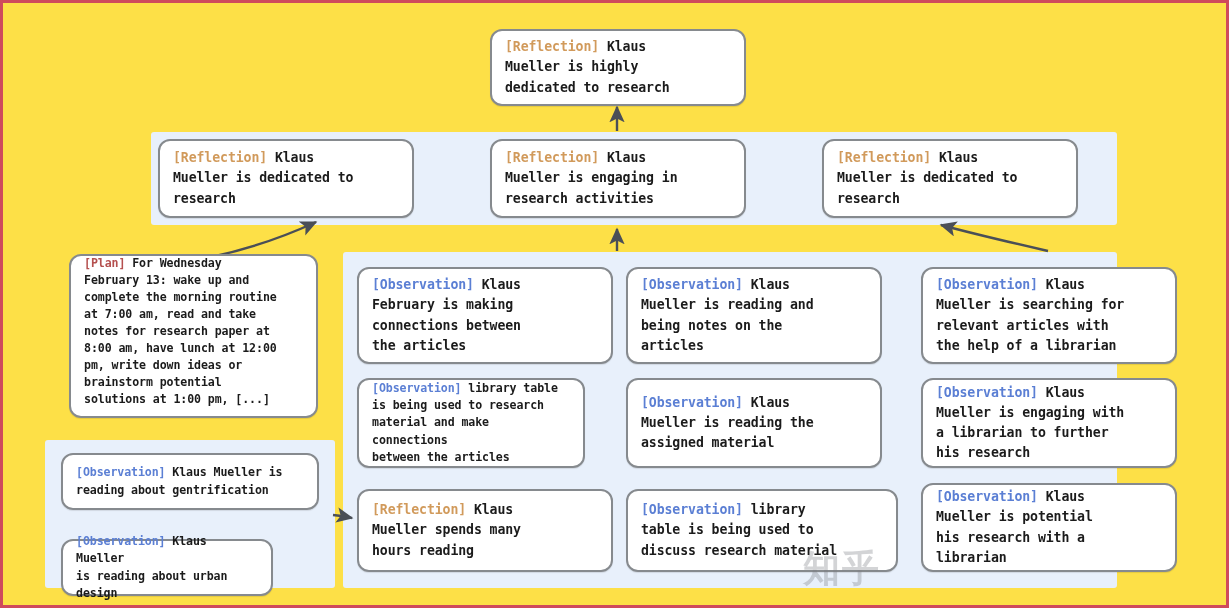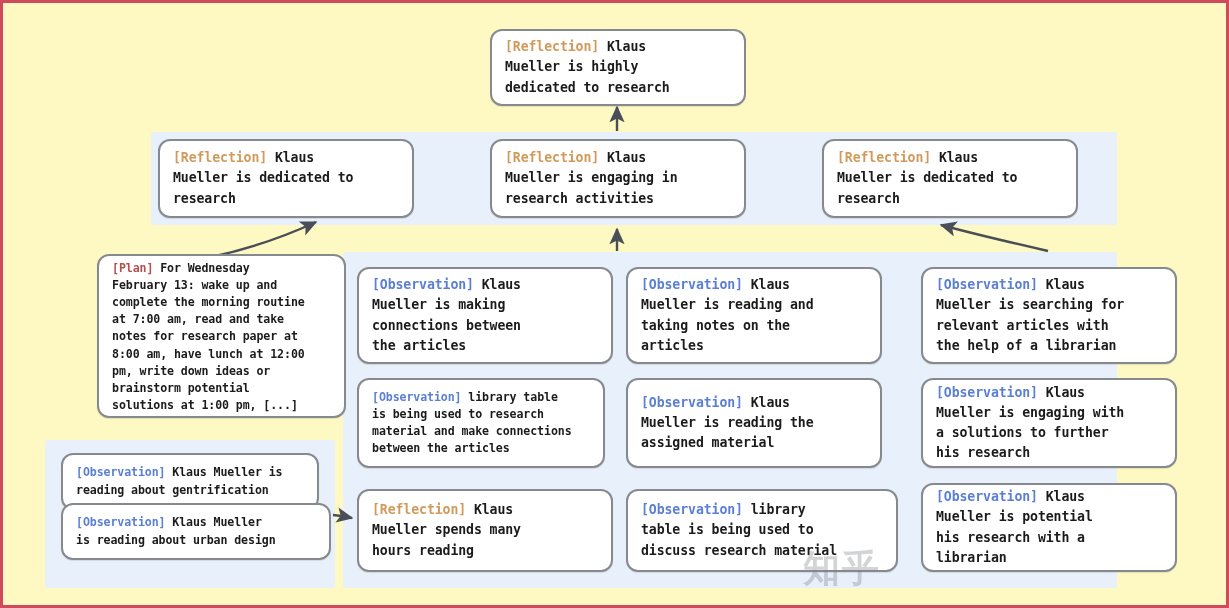--- a/index.html
+++ b/index.html
@@ -3,21 +3,21 @@
 <meta charset="utf-8">
 <title>Reflection Tree</title>
 <style>
   html,body{margin:0;padding:0;background:#ffffff;}
   body{
     font-family:"DejaVu Sans Mono","Liberation Mono",monospace;
     width:1229px;height:608px;overflow:hidden;position:relative;
   }
   #canvas{
     position:relative;width:1229px;height:608px;
-    background:#fef9c3;
+    background:#fde047;
     border:3px solid #cf4b5c;
     box-sizing:border-box;
     padding-left:12px;
   }
   
   .panel{
     position:absolute;background:#e8f0fb;border-radius:3px;
   }
   
   .node{
@@ -99,63 +99,63 @@
     <div class="txt"><span class="tag reflection">[Reflection]</span><span> Klaus
 Mueller is engaging in
 research activities</span></div>
   </div>
   <div class="node" style="left:819px;top:136px;width:256px;height:79px;">
     <div class="txt"><span class="tag reflection">[Reflection]</span><span> Klaus
 Mueller is dedicated to
 research</span></div>
   </div>
 
-  <div class="node small" style="left:66px;top:251px;width:249px;height:164px;align-items:center;padding-top:10px;margin-left:28px;">
+  <div class="node small" style="left:66px;top:251px;width:249px;height:164px;align-items:flex-end;padding-top:10px;">
     <div class="txt"><span class="tag plan">[Plan]</span><span> For Wednesday
 February 13: wake up and
 complete the morning routine
 at 7:00 am, read and take
 notes for research paper at
 8:00 am, have lunch at 12:00
 pm, write down ideas or
 brainstorm potential
 solutions at 1:00 pm, [...]</span></div>
   </div>
 
   <div class="node small" style="left:58px;top:450px;width:258px;height:57px;">
     <div class="txt"><span class="tag observation">[Observation]</span><span> Klaus Mueller is
 reading about gentrification</span></div>
   </div>
-  <div class="node small" style="left:58px;top:500px;width:270px;height:57px;">
+  <div class="node small" style="left:58px;top:536px;width:212px;height:57px;">
     <div class="txt"><span class="tag observation">[Observation]</span><span> Klaus Mueller
 is reading about urban design</span></div>
   </div>
 
   <div class="node" style="left:354px;top:264px;width:256px;height:97px;">
     <div class="txt"><span class="tag observation">[Observation]</span><span> Klaus
-Mueller is making
+February is making
 connections between
 the articles</span></div>
   </div>
-  <div class="node small" style="left:354px;top:375px;width:248px;height:90px;">
+  <div class="node small" style="left:354px;top:375px;width:228px;height:90px;">
     <div class="txt"><span class="tag observation">[Observation]</span><span> library table
 is being used to research
 material and make connections
 between the articles</span></div>
   </div>
   <div class="node" style="left:354px;top:486px;width:256px;height:83px;">
     <div class="txt"><span class="tag reflection">[Reflection]</span><span> Klaus
 Mueller spends many
 hours reading</span></div>
   </div>
 
   <div class="node" style="left:623px;top:264px;width:256px;height:97px;">
     <div class="txt"><span class="tag observation">[Observation]</span><span> Klaus
 Mueller is reading and
-taking notes on the
+being notes on the
 articles</span></div>
   </div>
   <div class="node" style="left:623px;top:375px;width:256px;height:90px;">
     <div class="txt"><span class="tag observation">[Observation]</span><span> Klaus
 Mueller is reading the
 assigned material</span></div>
   </div>
   <div class="node" style="left:623px;top:486px;width:272px;height:83px;">
     <div class="txt"><span class="tag observation">[Observation]</span><span> library
 table is being used to
@@ -164,21 +164,21 @@
 
   <div class="node" style="left:918px;top:264px;width:256px;height:97px;">
     <div class="txt"><span class="tag observation">[Observation]</span><span> Klaus
 Mueller is searching for
 relevant articles with
 the help of a librarian</span></div>
   </div>
   <div class="node" style="left:918px;top:375px;width:256px;height:90px;">
     <div class="txt"><span class="tag observation">[Observation]</span><span> Klaus
 Mueller is engaging with
-a solutions to further
+a librarian to further
 his research</span></div>
   </div>
   <div class="node" style="left:918px;top:480px;width:256px;height:89px;">
     <div class="txt"><span class="tag observation">[Observation]</span><span> Klaus
 Mueller is potential
 his research with a
 librarian</span></div>
   </div>
 
   <div class="wm" id="wm-logo">知乎</div>

